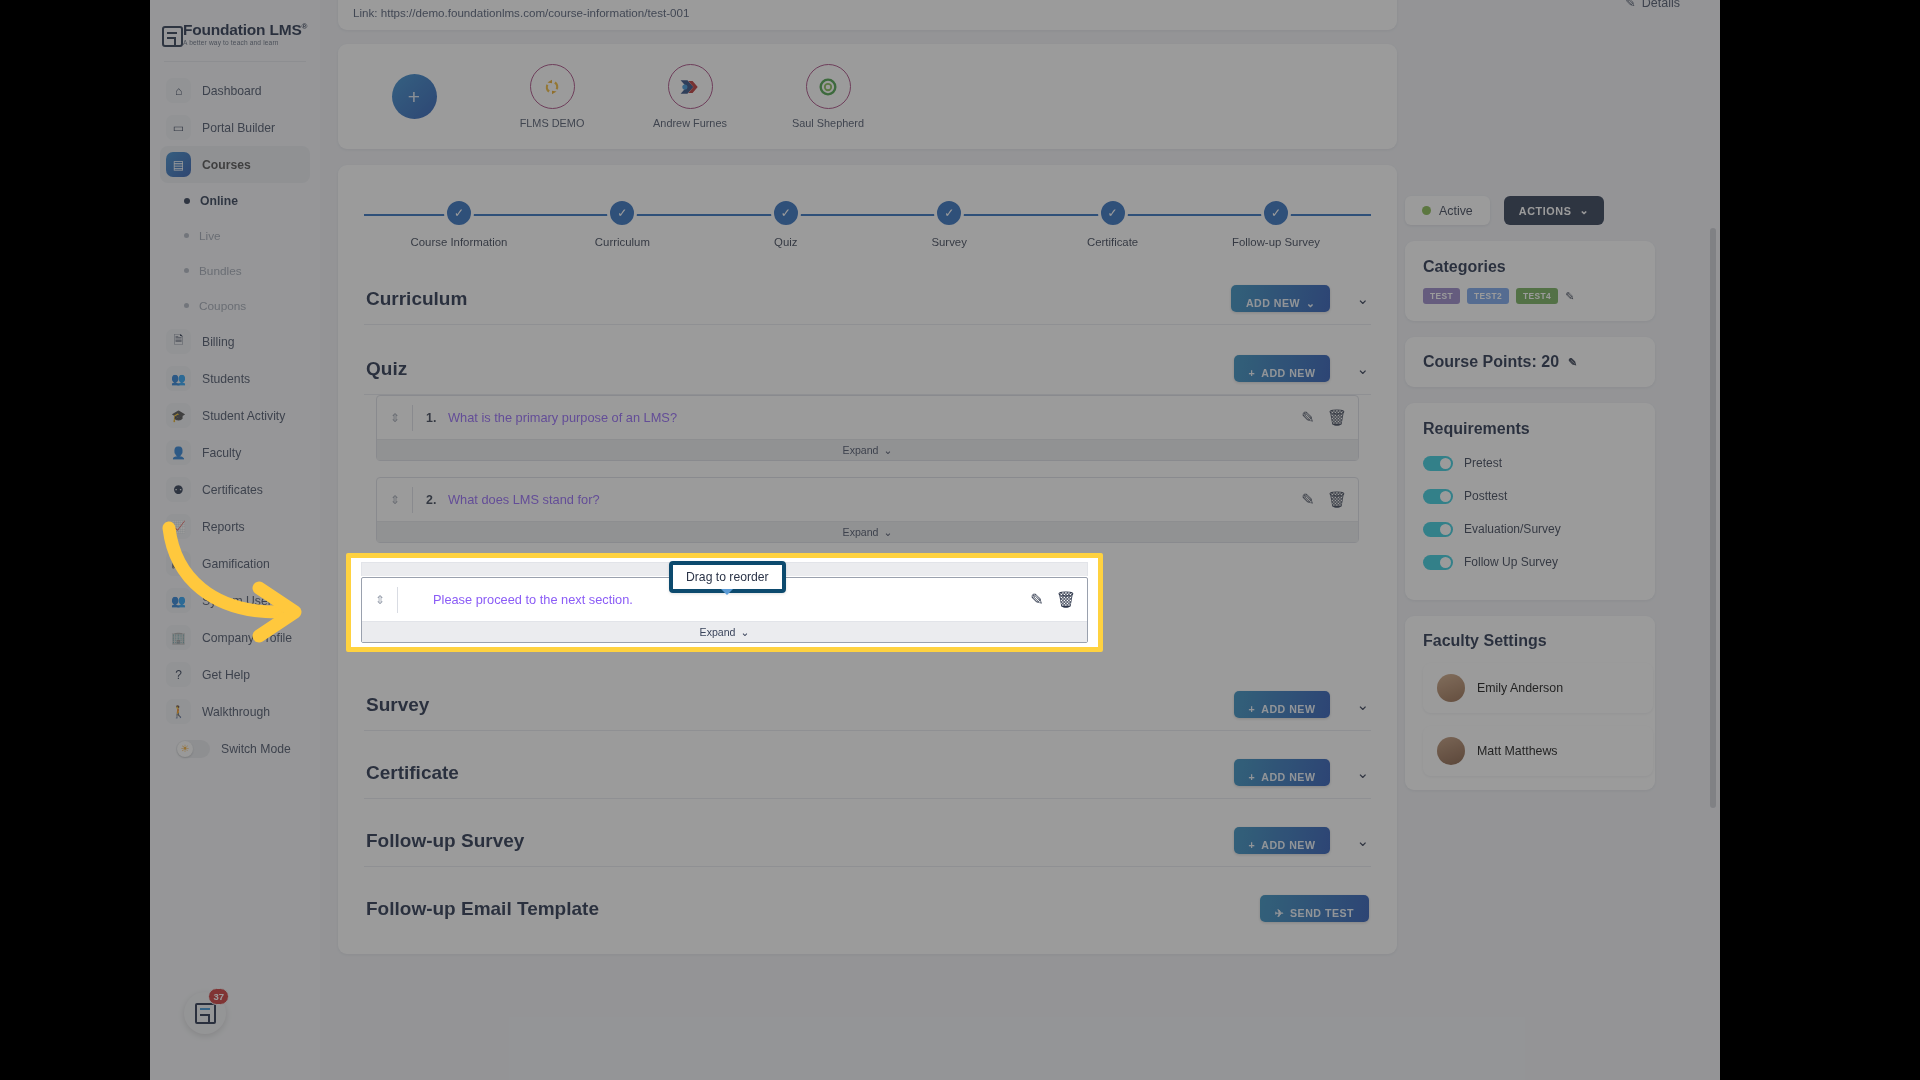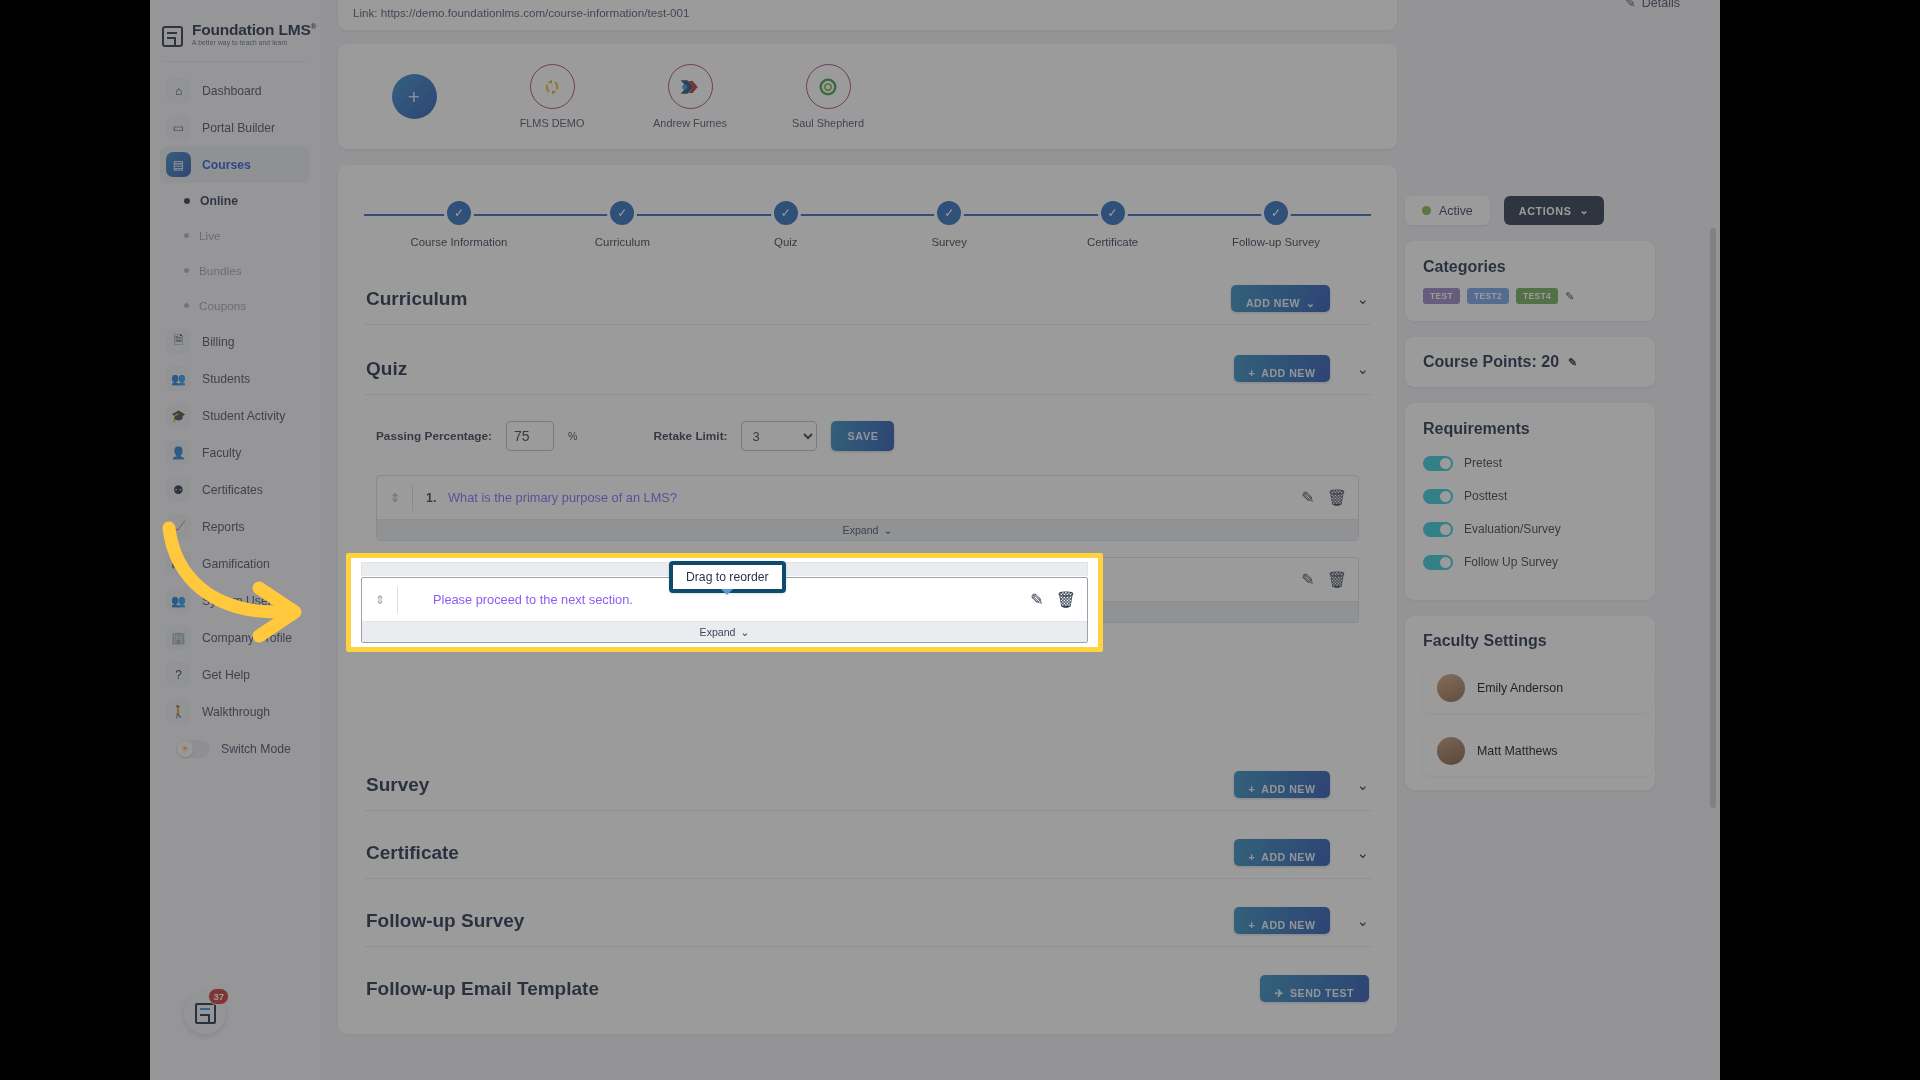--- a/index.html
+++ b/index.html
@@ -11,41 +11,41 @@
   #app { position:absolute; left:150px; top:0px; width:1570px; height:1080px;
          background:#f0f1f5; overflow:hidden; }
 
   
   #dim { position:absolute; left:150px; top:0; width:1570px; height:1080px;
          background:rgba(64,64,64,.52); z-index:60; pointer-events:none; }
 
   
   .sidebar { position:absolute; left:0; top:0; width:170px; height:1080px;
              background:#f4f5f8; z-index:10; }
-  .brand { padding:22px 0 0 12px; display:flex; align-items:flex-end; gap:9px; }
+  .brand { padding:22px 0 0 12px; display:flex; align-items:flex-end; gap:0; }
   .brand-mark { width:21px; height:21px; border:2px solid #1d2a44; border-radius:3px;
                 position:relative; flex:none; margin-top:3px;}
   .brand-mark:before{content:"";position:absolute;left:3px;top:4px;width:10px;height:2px;background:#1d2a44;}
   .brand-mark:after{content:"";position:absolute;left:3px;top:9px;width:7px;height:7px;border:2px solid #1d2a44;border-left:none;border-bottom:none;}
   .brand-txt { line-height:1.05; }
   .brand-name { font-size:15.5px; font-weight:700; color:#14213d; letter-spacing:-.2px; }
   .brand-name sup { font-size:8px; vertical-align:super; }
   .brand-sub { font-size:6.6px; color:#5a6478; letter-spacing:.15px; margin-top:2px;}
   .divider { height:1px; background:#e2e4ea; margin:14px 14px 10px 14px; }
 
   .nav { padding:0 10px; }
   .nav-item { display:flex; align-items:center; gap:11px; height:37px; padding:0 6px;
               border-radius:8px; cursor:pointer; }
   .nav-item.active { background:#e8eaef; }
   .nav-ico { width:25px; height:25px; border-radius:7px; background:#eceef2;
              display:flex; align-items:center; justify-content:center; flex:none;
              color:#1d2a44; font-size:12px; }
   .nav-item.active .nav-ico { background:linear-gradient(135deg,#2c7fc4,#1f4fa8); color:#fff; }
   .nav-label { font-size:12.2px; color:#3b455c; }
-  .nav-item.active .nav-label { font-weight:700; color:#1d4ed8; }
+  .nav-item.active .nav-label { font-weight:700; color:#404040; }
 
   .sub-item { display:flex; align-items:center; gap:10px; height:35px; padding-left:24px; cursor:pointer;}
   .sub-dot { width:5px; height:5px; border-radius:50%; background:#aab0bd; flex:none;}
   .sub-item.active .sub-dot { width:6px; height:6px; background:#1d2a44; }
   .sub-label { font-size:11.8px; color:#99a0ae; }
   .sub-item.active .sub-label { color:#1d2a44; font-weight:700; font-size:12.2px;}
 
   .switch-row { display:flex; align-items:center; gap:11px; height:37px; padding:0 16px; cursor:pointer;}
   .switch-pill { width:34px; height:18px; border-radius:10px; background:#e4e6eb;
                  position:relative; flex:none; }
@@ -379,30 +379,20 @@
           <div class="sec-title">Quiz</div>
           <div class="sec-right">
             <button class="btn-add">
               <span>+</span>
               <span>ADD NEW</span>
             </button>
             <span class="chev">⌄</span>
           </div>
         </div>
 
-        <div class="quiz-settings">
-          <span class="lbl">Passing Percentage:</span>
-          <input class="inp-num" value="75" style="">
-          <span class="pct">%</span>
-          <span class="lbl" style="margin-left:62px;">Retake Limit:</span>
-          <select class="sel">
-            <option>3</option>
-          </select>
-          <button class="btn-save">SAVE</button>
-        </div>
 
         <div class="qcard">
           <div class="qtop">
             <span class="drag">⇕</span>
             <span class="qsep"></span>
             <span class="qnum">1.</span>
             <span class="qtext">What is the primary purpose of an LMS?</span>
             <span class="qacts">
               <span>✎</span>
               <span>🗑</span>

